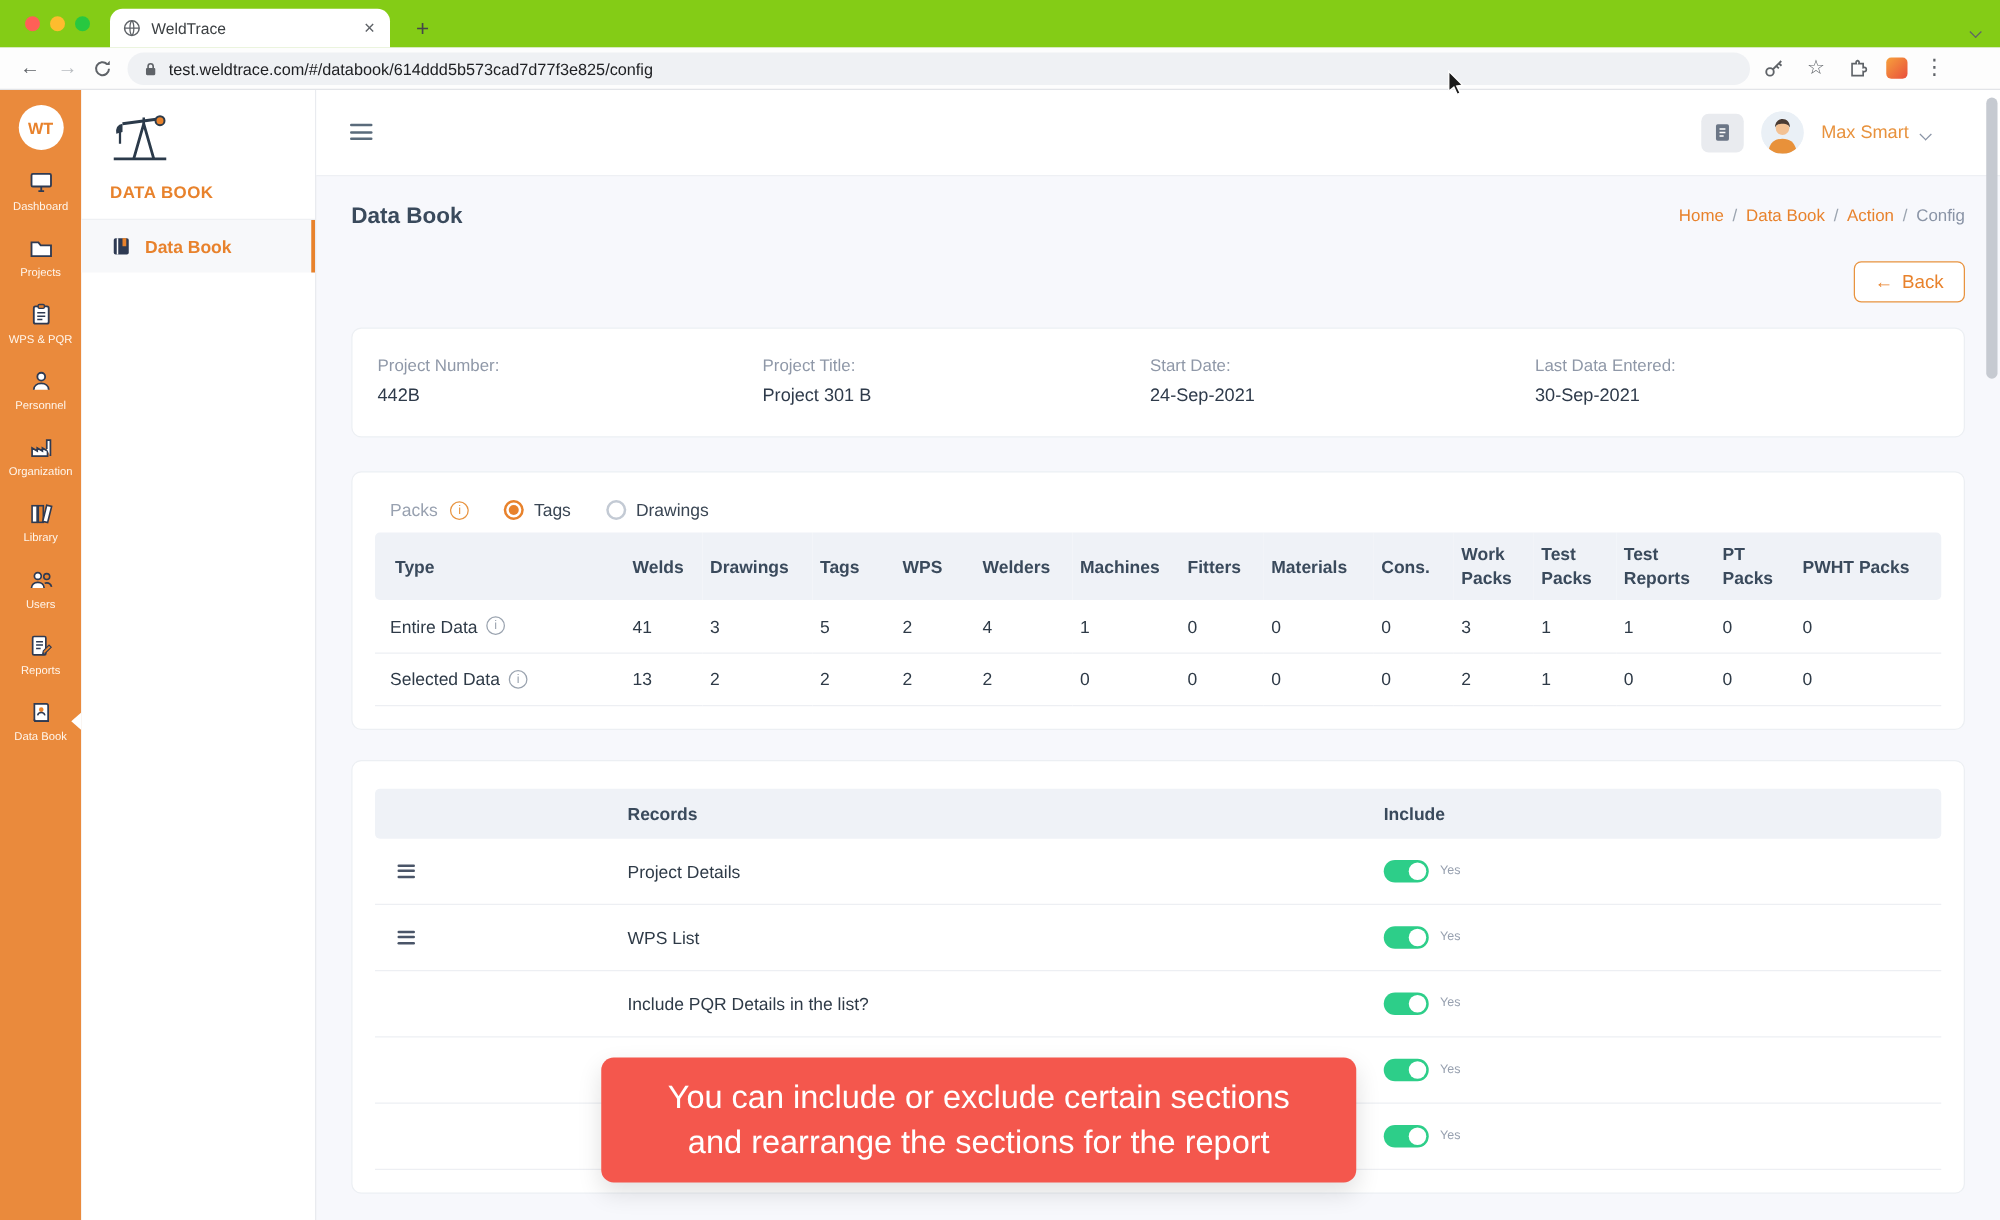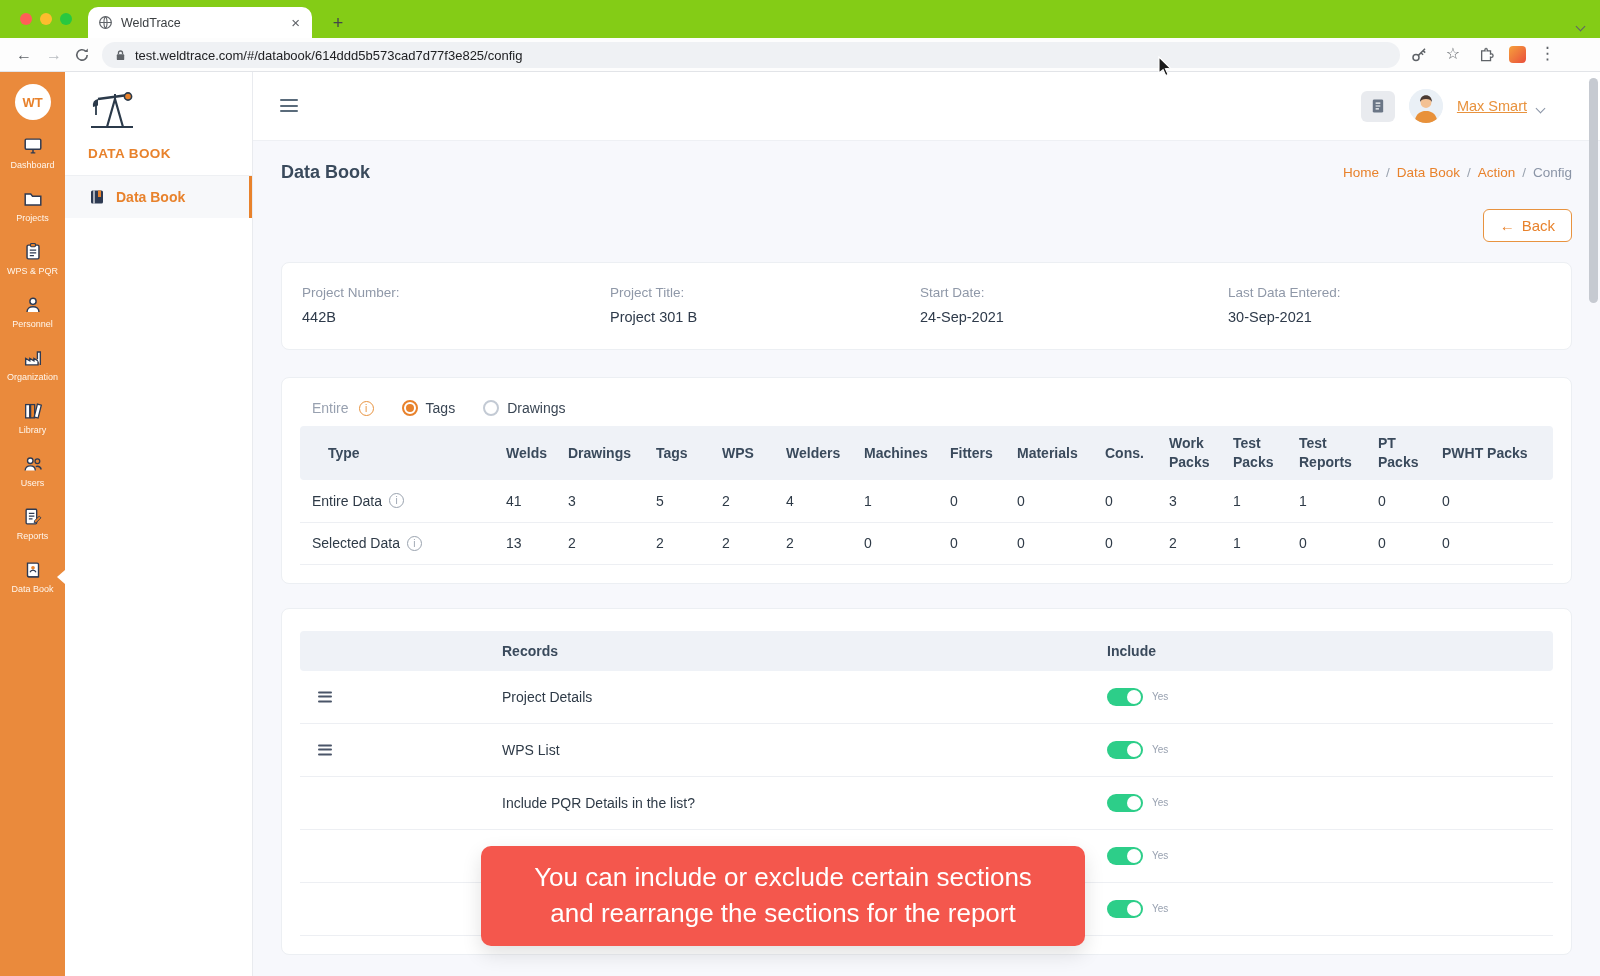--- a/index.html
+++ b/index.html
@@ -61,21 +61,21 @@
                  background:#F7F8FA; border-right:3px solid #E8822C; color:#E8822C; font-size:14px; font-weight:600; }
 
   .main { position:absolute; left:253px; top:72px; right:0; bottom:0; background:#F7F8FC; }
   .topbar { height:68px; background:#fff; position:relative; box-shadow:0 1px 0 #EEF0F4; }
   .hamburger { position:absolute; left:27px; top:27px; display:flex; flex-direction:column; gap:3.5px; width:18px; }
   .hamburger b { height:2px; background:#5A6B7B; border-radius:1px; }
   .topbar-right { position:absolute; right:56px; top:17px; display:flex; align-items:center; gap:14px; }
   .report-btn { width:34px; height:31px; background:#E9EBEF; border-radius:6px; display:flex;
                 align-items:center; justify-content:center; }
   .avatar { width:34px; height:34px; border-radius:50%; overflow:hidden; background:#EAF0F6; }
-  .user-name { color:#E8923D; font-size:14.5px;text-decoration:underline; }
+  .user-name { color:#E8923D; font-size:14.5px; }
   .user-chevron { margin-left:-4px; margin-top:2px; }
 
   .content { padding:0 28px; }
   .page-head { display:flex; justify-content:space-between; align-items:center; margin-top:22px; }
   .page-title { font-size:18px; font-weight:600; color:#3A4A5C; }
   .breadcrumb { font-size:13.5px; display:flex; align-items:flex-start; gap:7px; }
   .crumb-link { color:#E8822C; }
   .crumb-sep { color:#9AA3AF; }
   .crumb-current { color:#8A94A6; }
 
@@ -98,21 +98,21 @@
   .info.gray { border-color:#9AA3AF; color:#9AA3AF; margin-left:7px; }
   .radio-group { display:flex; align-items:center; gap:8px; margin-left:18px; }
   .radio { width:16px; height:16px; border-radius:50%; border:2px solid #C3CAD4; position:relative; background:#fff; }
   .radio.on { border-color:#E8822C; }
   .radio.on::after { content:""; position:absolute; inset:2px; border-radius:50%; background:#E8822C; }
   .radio-label { color:#3A4654; font-size:14px; }
 
   table.summary { width:100%; border-collapse:collapse; table-layout:fixed; }
   table.summary thead th { background:#EFF2F7; height:54px; vertical-align:middle; text-align:left;
           font-size:14px; color:#3A4A5C; font-weight:600; padding:6px 6px; line-height:1.35; }
-  table.summary thead th:first-child { padding-left:28px; border-radius:4px 0 0 4px; }
+  table.summary thead th:first-child { padding-left:16px; border-radius:4px 0 0 4px; }
   table.summary thead th:last-child { border-radius:0 4px 4px 0; }
   table.summary td { height:42px; font-size:14px; color:#2E3A47; padding:0 6px; border-bottom:1px solid #EDEFF3; }
   table.summary td:first-child { padding-left:12px; }
   .type-cell { display:flex; align-items:center; }
 
   .records-card { margin-top:24px; padding:22px 18px 18px; position:relative; }
   .records-head { background:#EFF2F7; height:40px; position:relative; border-radius:4px; }
   .records-head span { position:absolute; top:0; line-height:40px; font-size:14px; color:#3A4A5C; font-weight:600; }
   .rh-records { left:202px; }
   .rh-include { left:807px; }
@@ -360,21 +360,21 @@
         <div class="field-value">24-Sep-2021</div>
       </div>
       <div>
         <div class="field-label">Last Data Entered:</div>
         <div class="field-value">30-Sep-2021</div>
       </div>
     </div>
 
     <div class="card select-card">
       <div class="select-row">
-        <span class="select-label">Entire</span>
+        <span class="select-label">Packs</span>
         <span class="info">
             <i>i</i>
           </span>
         <span class="radio-group">
           <span class="radio on"></span>
           <span class="radio-label">Tags</span>
         </span>
         <span class="radio-group">
           <span class="radio"></span>
           <span class="radio-label">Drawings</span>

